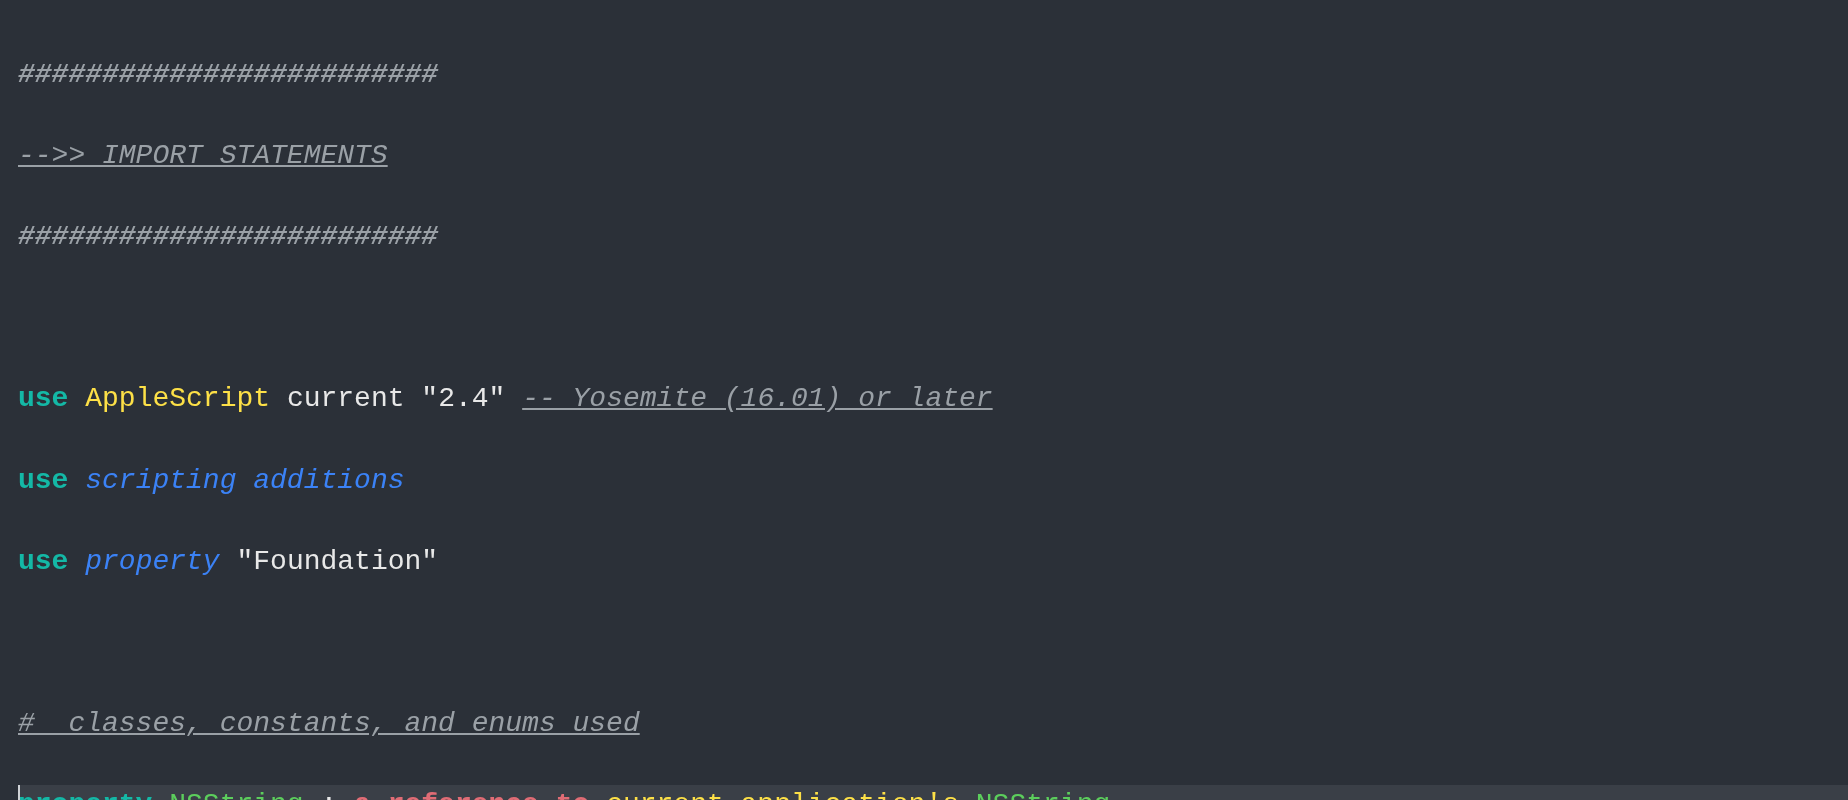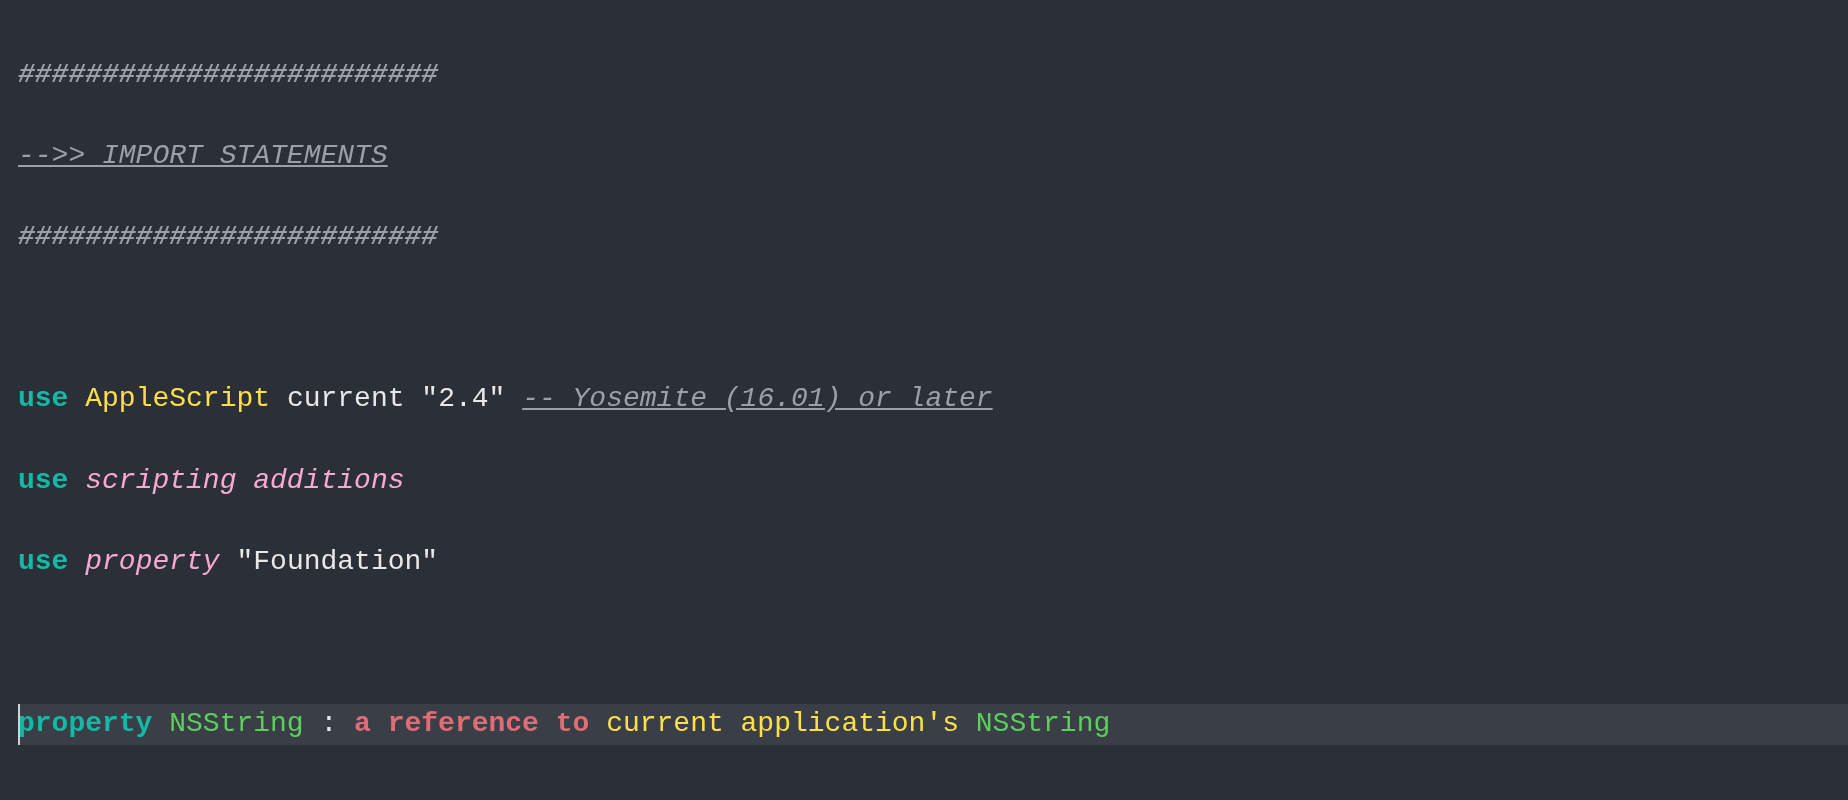--- a/index.html
+++ b/index.html
@@ -28,34 +28,35 @@
     background: #cfd2d6;
   }
   .comment   { color: #9aa0a6; font-style: italic; text-decoration: underline; }
   .comment-b { color: #9aa0a6; font-weight: bold; font-style: italic; }
   .kw        { color: #14b8a6; font-weight: bold; }
   .kw2       { color: #e06c75; font-weight: bold; }
   .type      { color: #fde047; }
   .ident     { color: #5cce5c; }
   .str       { color: #e8e8e8; }
   .plain     { color: #e8e8e8; }
-  .ital      { font-style: italic; color: #f9a8d4; }
+  .ital      { font-style: italic; color: #3b82f6; }
 </style>
 </head>
 <body>
 
 <div class="editor">
 <span class="line"><span class="comment-b">#########################</span></span>
 <span class="line"><span class="comment">--&gt;&gt; IMPORT STATEMENTS</span></span>
 <span class="line"><span class="comment-b">#########################</span></span>
 <span class="line">&nbsp;</span>
 <span class="line"><span class="kw">use</span> <span class="type">AppleScript</span> <span class="plain">current</span> <span class="str">"2.4"</span> <span class="comment">-- Yosemite (16.01) or later</span></span>
 <span class="line"><span class="kw">use</span> <span class="ital">scripting additions</span></span>
 <span class="line"><span class="kw">use</span> <span class="ital">property</span> <span class="str">"Foundation"</span></span>
 <span class="line">&nbsp;</span>
+<span class="line"><span class="comment">#  classes, constants, and enums used</span></span>
 <span class="line hl"><span class="kw">property</span> <span class="ident">NSString</span><span class="plain"> : </span><span class="kw2">a reference to</span> <span class="type">current application's</span> <span class="ident">NSString</span></span>
 
 
 
 
 
 
 </div>
 
 </body></html>

